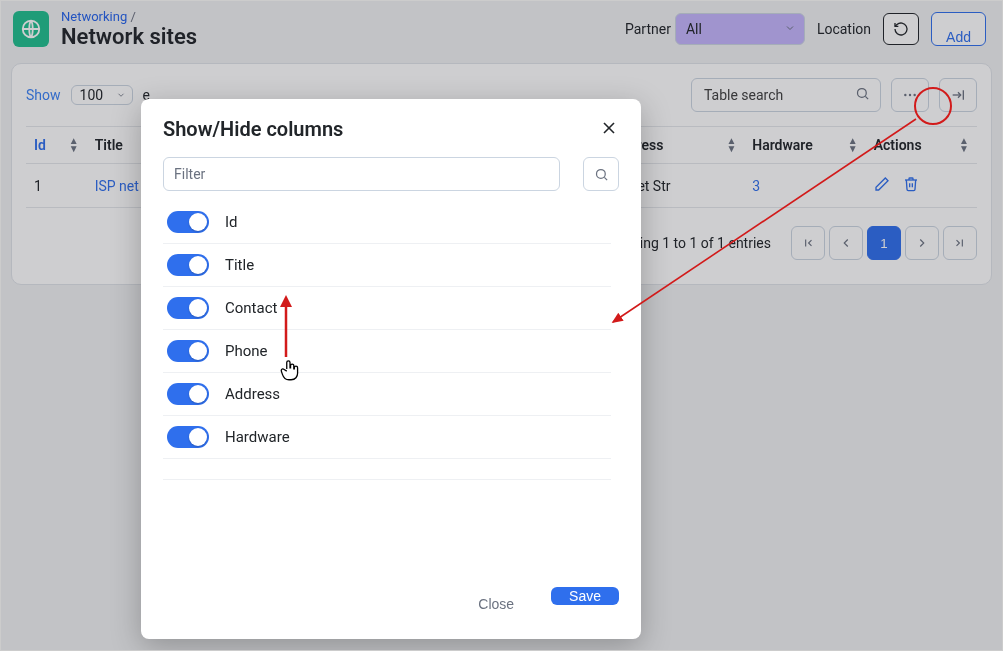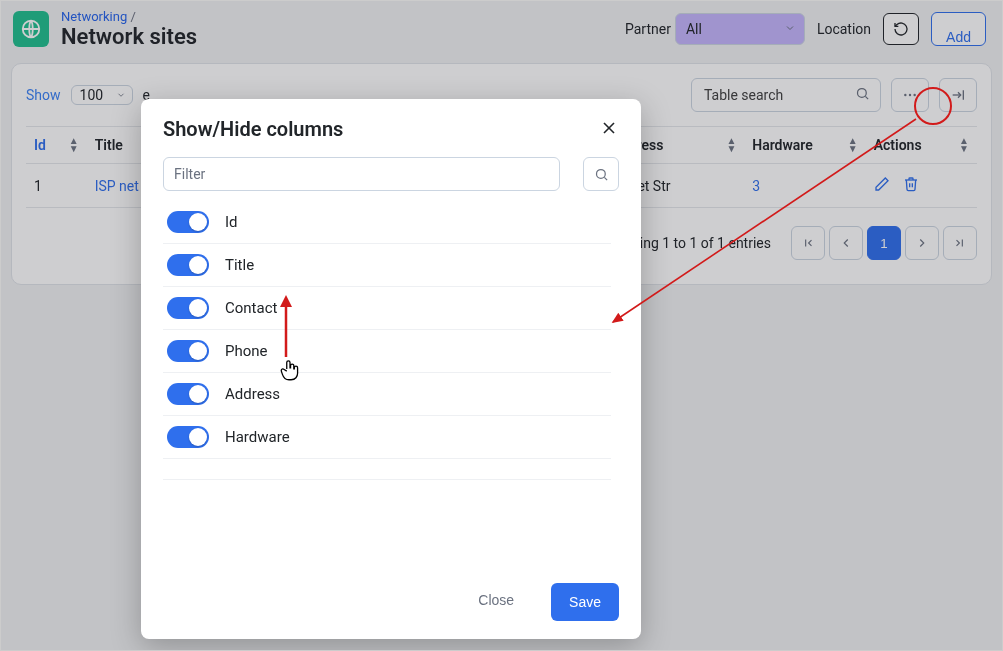--- a/index.html
+++ b/index.html
@@ -324,21 +324,21 @@
   .btn-close {
     height: 34px;
     padding: 0 14px;
     background: #fff;
     border: none;
     color: #6b7280;
     font-size: 14px;
     cursor: pointer;
   }
   .btn-save {
-    height: 38px;
+    height: 18px;
     padding: 0 18px;
     background: #2f6fed;
     border: none;
     border-radius: 6px;
     color: #fff;
     font-size: 14px;
     cursor: pointer;
   }
   
   .red-circle {

